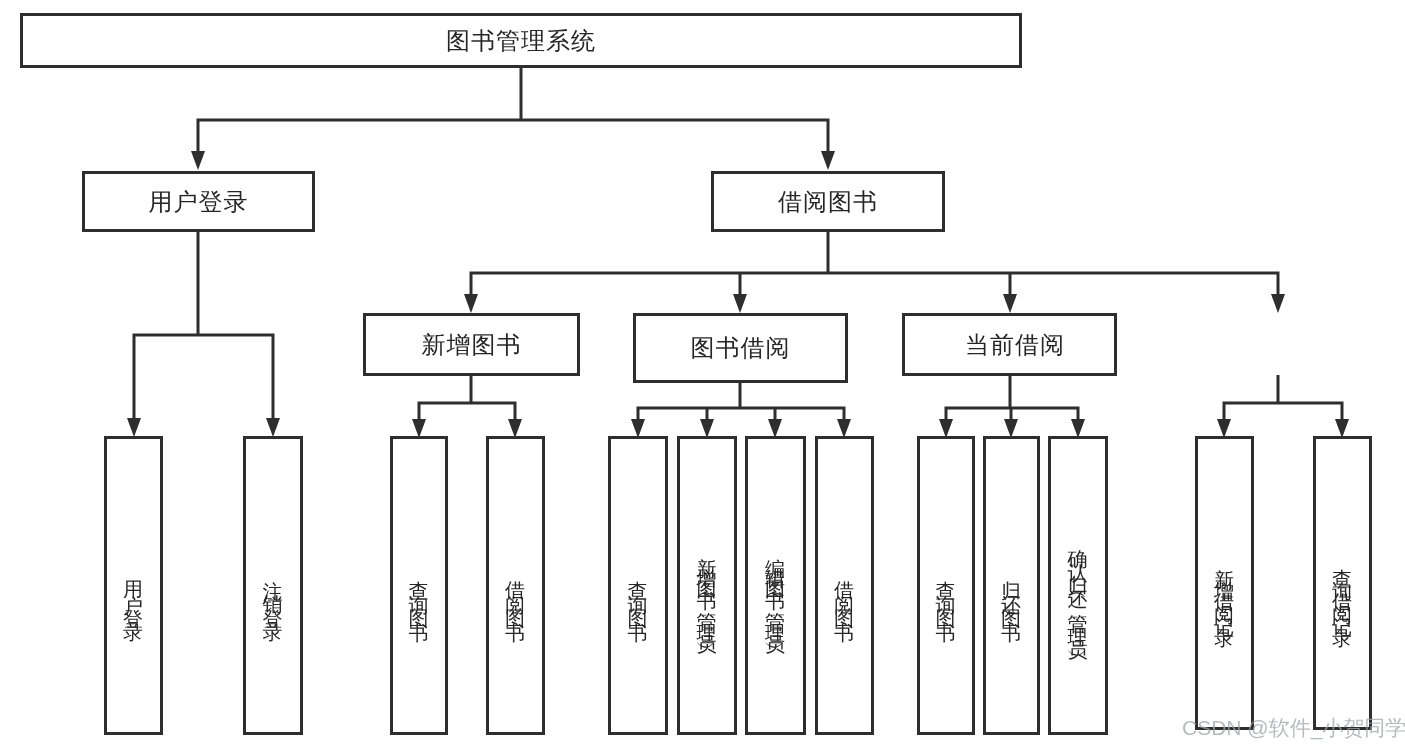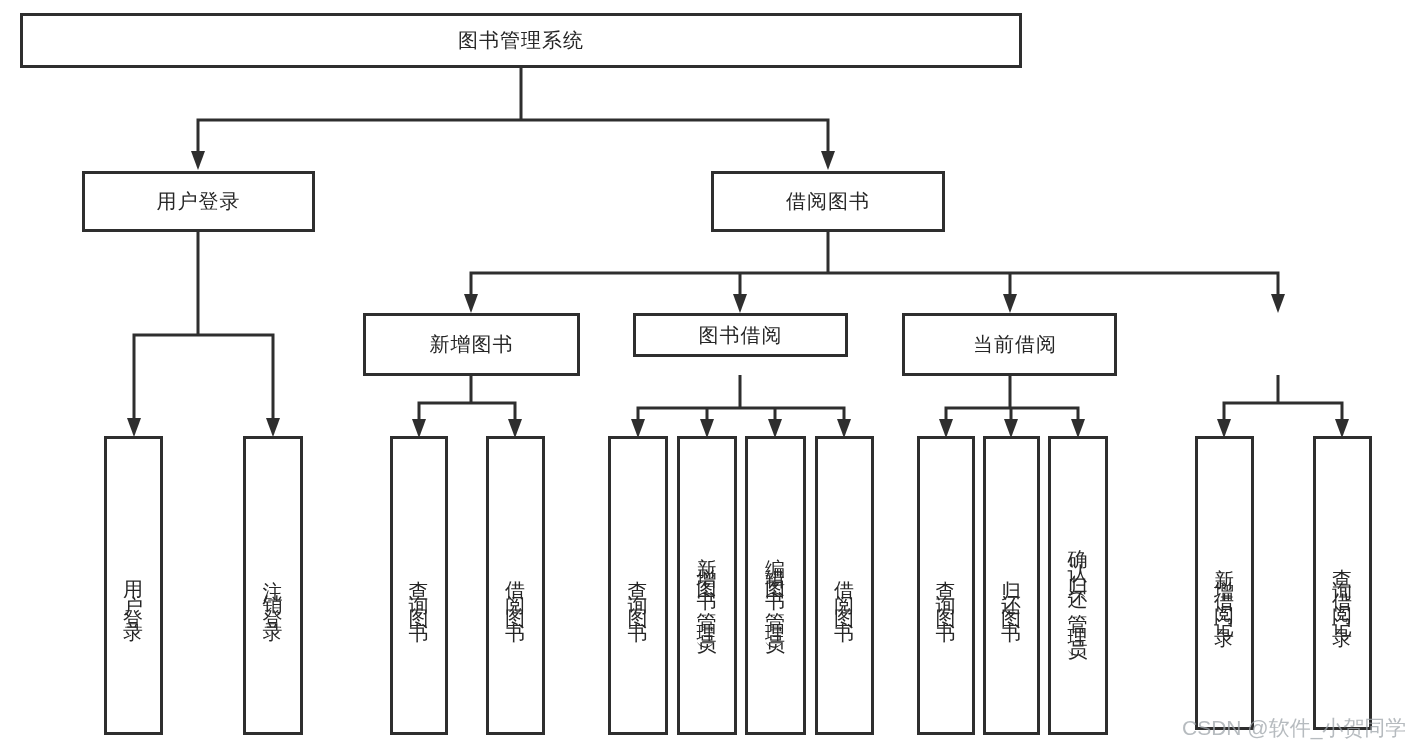--- a/index.html
+++ b/index.html
@@ -16,21 +16,21 @@
   }
   .wires{position:absolute;left:0;top:0;pointer-events:none;}
   .node{
     position:absolute;
     box-sizing:border-box;
     border:3px solid var(--line);
     background:#ffffff;
     display:flex;align-items:center;justify-content:center;
   }
   .hlabel{
-    font-size:20px;color:var(--text);letter-spacing:1px;white-space:nowrap;
+    font-size:24px;color:var(--text);letter-spacing:1px;white-space:nowrap;
   }
   .leaf{
     position:absolute;top:436px;height:299px;
     box-sizing:border-box;border:3px solid var(--line);background:#ffffff;
     display:flex;align-items:center;justify-content:center;
   }
   .leaf.short{height:294px;}
   .vtext{
     writing-mode:vertical-rl;
     font-size:20px;color:var(--text);line-height:1;
@@ -94,21 +94,21 @@
   <div class="node" style="left:82px;top:171px;width:233px;height:61px;">
     <span class="hlabel">用户登录</span>
   </div>
   <div class="node" style="left:711px;top:171px;width:234px;height:61px;">
     <span class="hlabel">借阅图书</span>
   </div>
 
   <div class="node" style="left:363px;top:313px;width:217px;height:63px;">
     <span class="hlabel">新增图书</span>
   </div>
-  <div class="node" style="left:633px;top:313px;width:215px;height:44px;">
+  <div class="node" style="left:633px;top:313px;width:215px;height:70px;">
     <span class="hlabel">图书借阅</span>
   </div>
   <div class="node" style="left:902px;top:313px;width:215px;height:63px;padding-left:11px;">
     <span class="hlabel">当前借阅</span>
   </div>
 
   <div class="leaf" style="left:104px;width:59px;">
     <span class="vtext ls14">用户登录</span>
   </div>
   <div class="leaf" style="left:243px;width:60px;">

